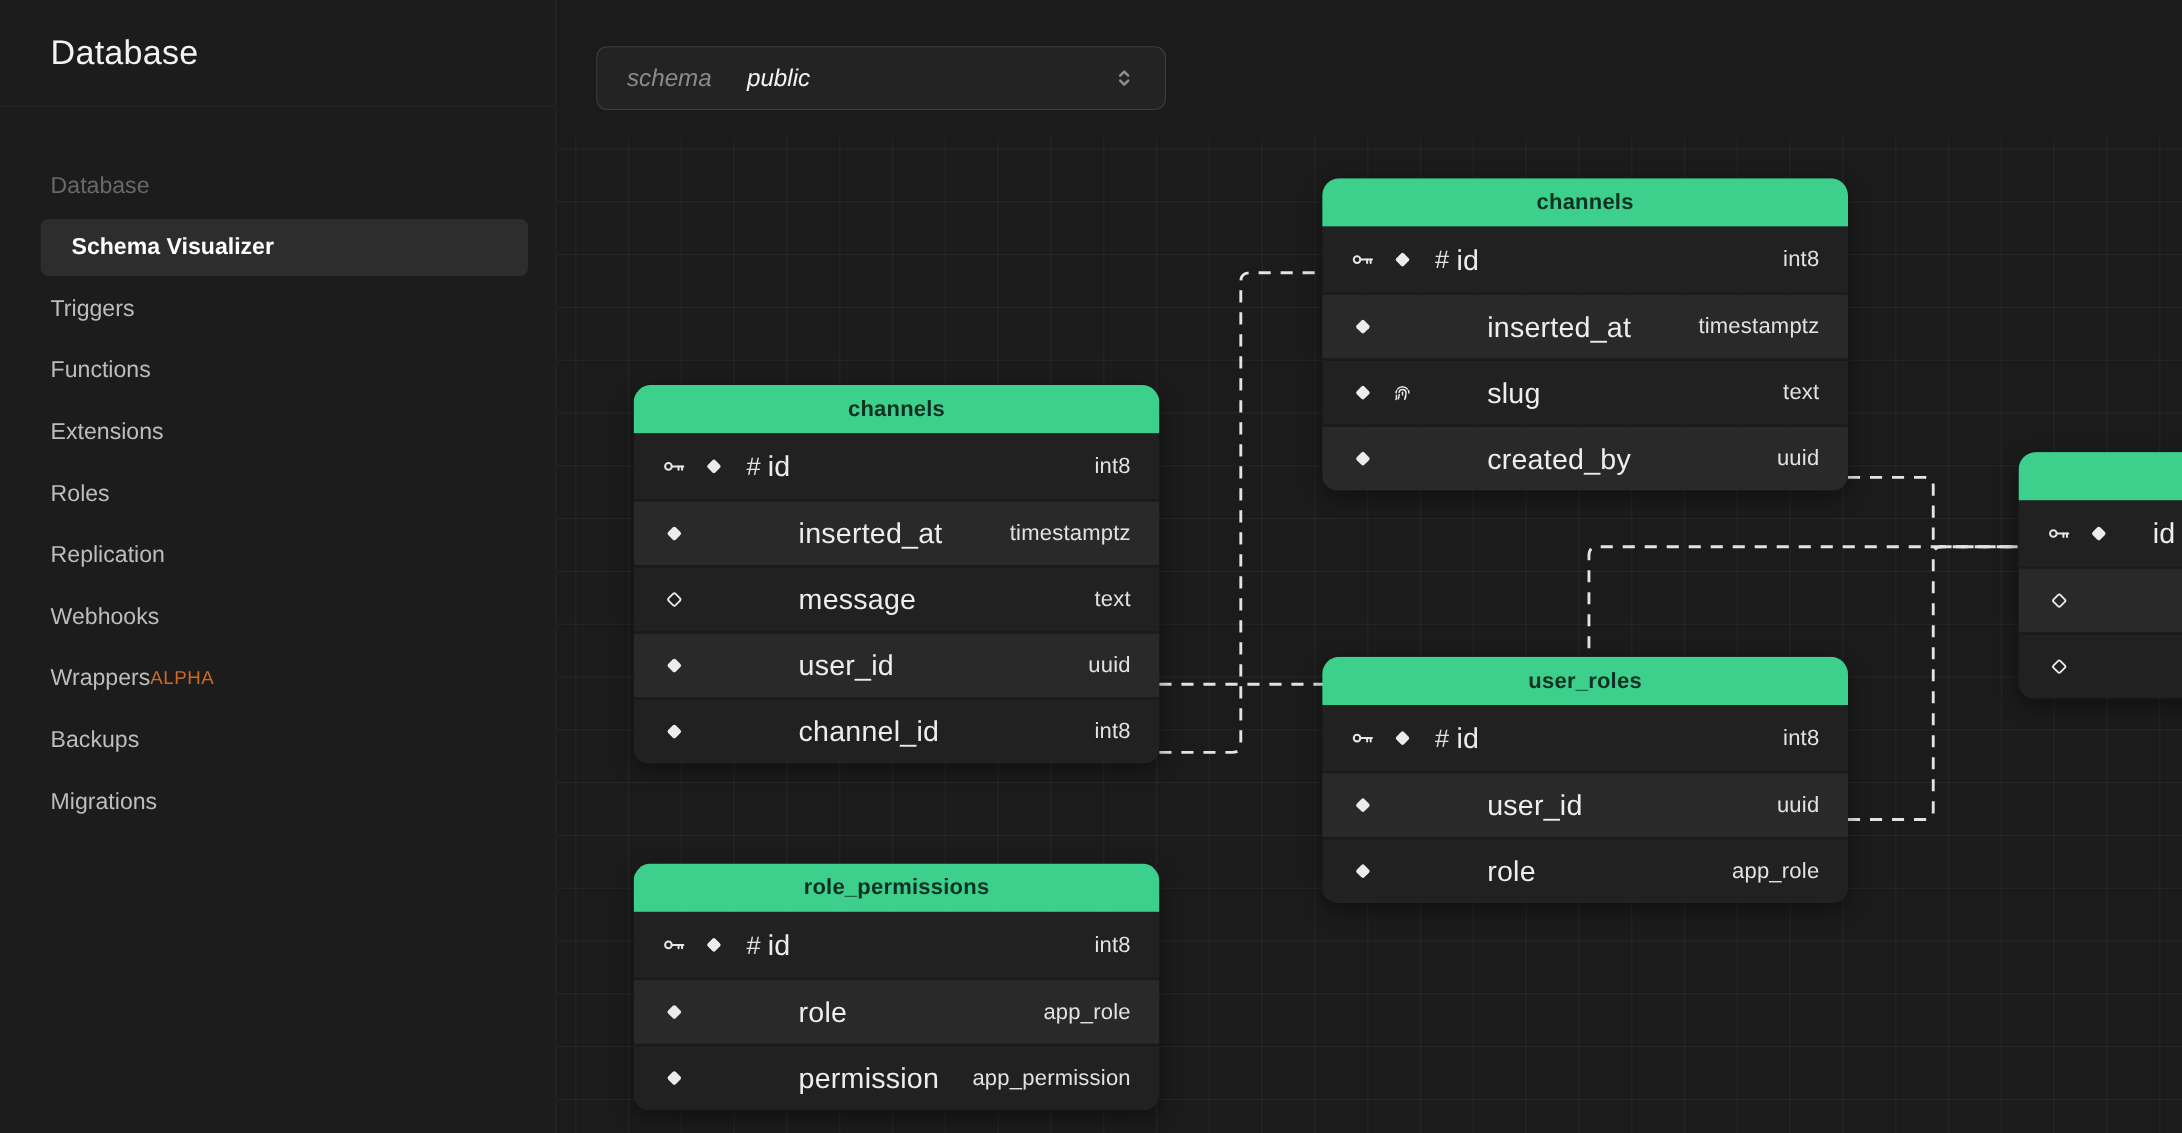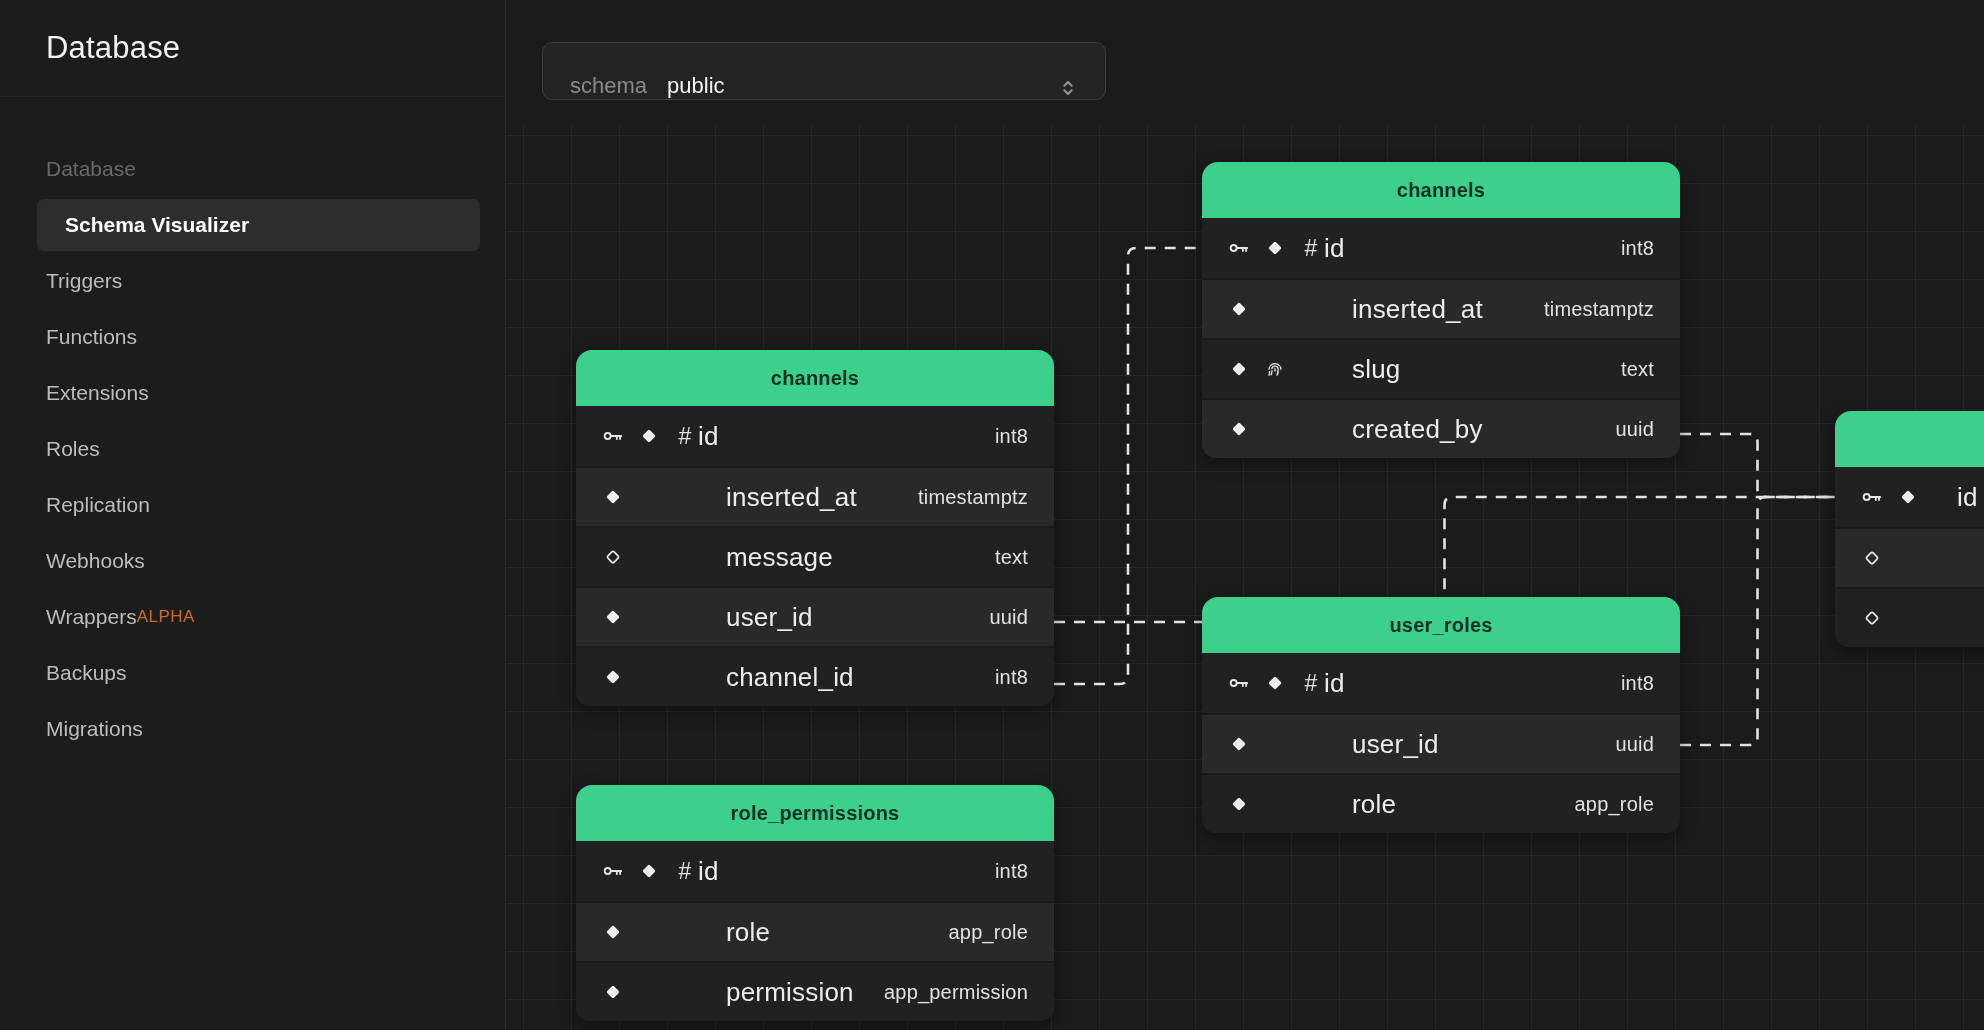--- a/index.html
+++ b/index.html
@@ -16,38 +16,38 @@
   .sidebar-menu { padding:44px 0 0 0; display:flex; flex-direction:column; }
   .menu-item { height:52px; margin:2px 25px 2px 18px; display:flex; align-items:center;
     padding-left:28px; border-radius:7px; color:#bdbdbd; font-size:21px; cursor:pointer; }
   .menu-item.muted { color:#696969; cursor:default; }
   .menu-item.active { background:#2d2d2d; color:#ffffff; font-weight:700;margin-left:37px; }
   .menu-badge { color:#cf6a24; font-size:17px; letter-spacing:.5px; }
 
   
   .main { position:relative; flex:1; height:100%; background:#1b1b1b; overflow:hidden; }
 
-  .schema-select { position:absolute; left:36px; top:42px; width:564px; height:58px;
+  .schema-select { position:absolute; left:36px; top:42px; width:518px; height:58px;
     background:#232323; border:1px solid #3d3d3d; border-radius:10px; display:flex;
-    align-items:flex-end; padding:0 26px 0 27px; cursor:pointer; }
+    align-items:center; padding:0 26px 0 27px; cursor:pointer;font-style:italic; }
   .schema-select .label { color:#8a8a8a; font-size:22px; }
-  .schema-select .value { color:#f4f4f4; font-size:22px; margin-left:20px; }
+  .schema-select .value { color:#f4f4f4; font-size:22px; margin-left:32px; }
   .schema-select .chev { margin-left:auto; color:#8f8f8f; display:flex; }
 
   
   .canvas { position:absolute; left:0; top:125px; width:1478px; height:905px; overflow:hidden;
     background-image:
       linear-gradient(to right, rgba(255,255,255,0.05) 1px, transparent 1px),
       linear-gradient(to bottom, rgba(255,255,255,0.05) 1px, transparent 1px);
     background-size:48px 48px; background-position:17px 10px; }
   .edges-svg { position:absolute; left:0; top:0; z-index:1; }
 
   .table-node { position:absolute; width:478px; z-index:2; border-radius:16px 16px 14px 14px;
     box-shadow:0 6px 18px rgba(0,0,0,.4); overflow:hidden; }
-  .table-header { height:56px; background:#3dcf8c; display:flex; align-items:center;
+  .table-header { height:44px; background:#3dcf8c; display:flex; align-items:center;
     justify-content:center; }
   .table-header .t-title { color:#0d3022; font-size:20px; font-weight:700; letter-spacing:.2px; }
   .table-row { height:60px; display:flex; align-items:center; padding:0 26px; background:#292929; }
   .table-row:nth-child(odd) { background:#212121; }
   .table-row + .table-row { border-top:2px solid #1a1a1a;gap:28px; }
   .row-icons { display:flex; align-items:center; gap:14px; min-width:96px; flex:0 0 96px; }
   .row-icons .icn { width:22px; height:22px; display:flex; align-items:center; justify-content:center; }
   .hash-glyph { color:#e2e2e2; font-size:23px; font-weight:400; line-height:22px; }
   .row-name { color:#ededed; font-size:26px; letter-spacing:.2px; white-space:nowrap; }
   .row-type { margin-left:auto; color:#e2e2e2; font-size:20px; letter-spacing:.2px; white-space:nowrap; }

